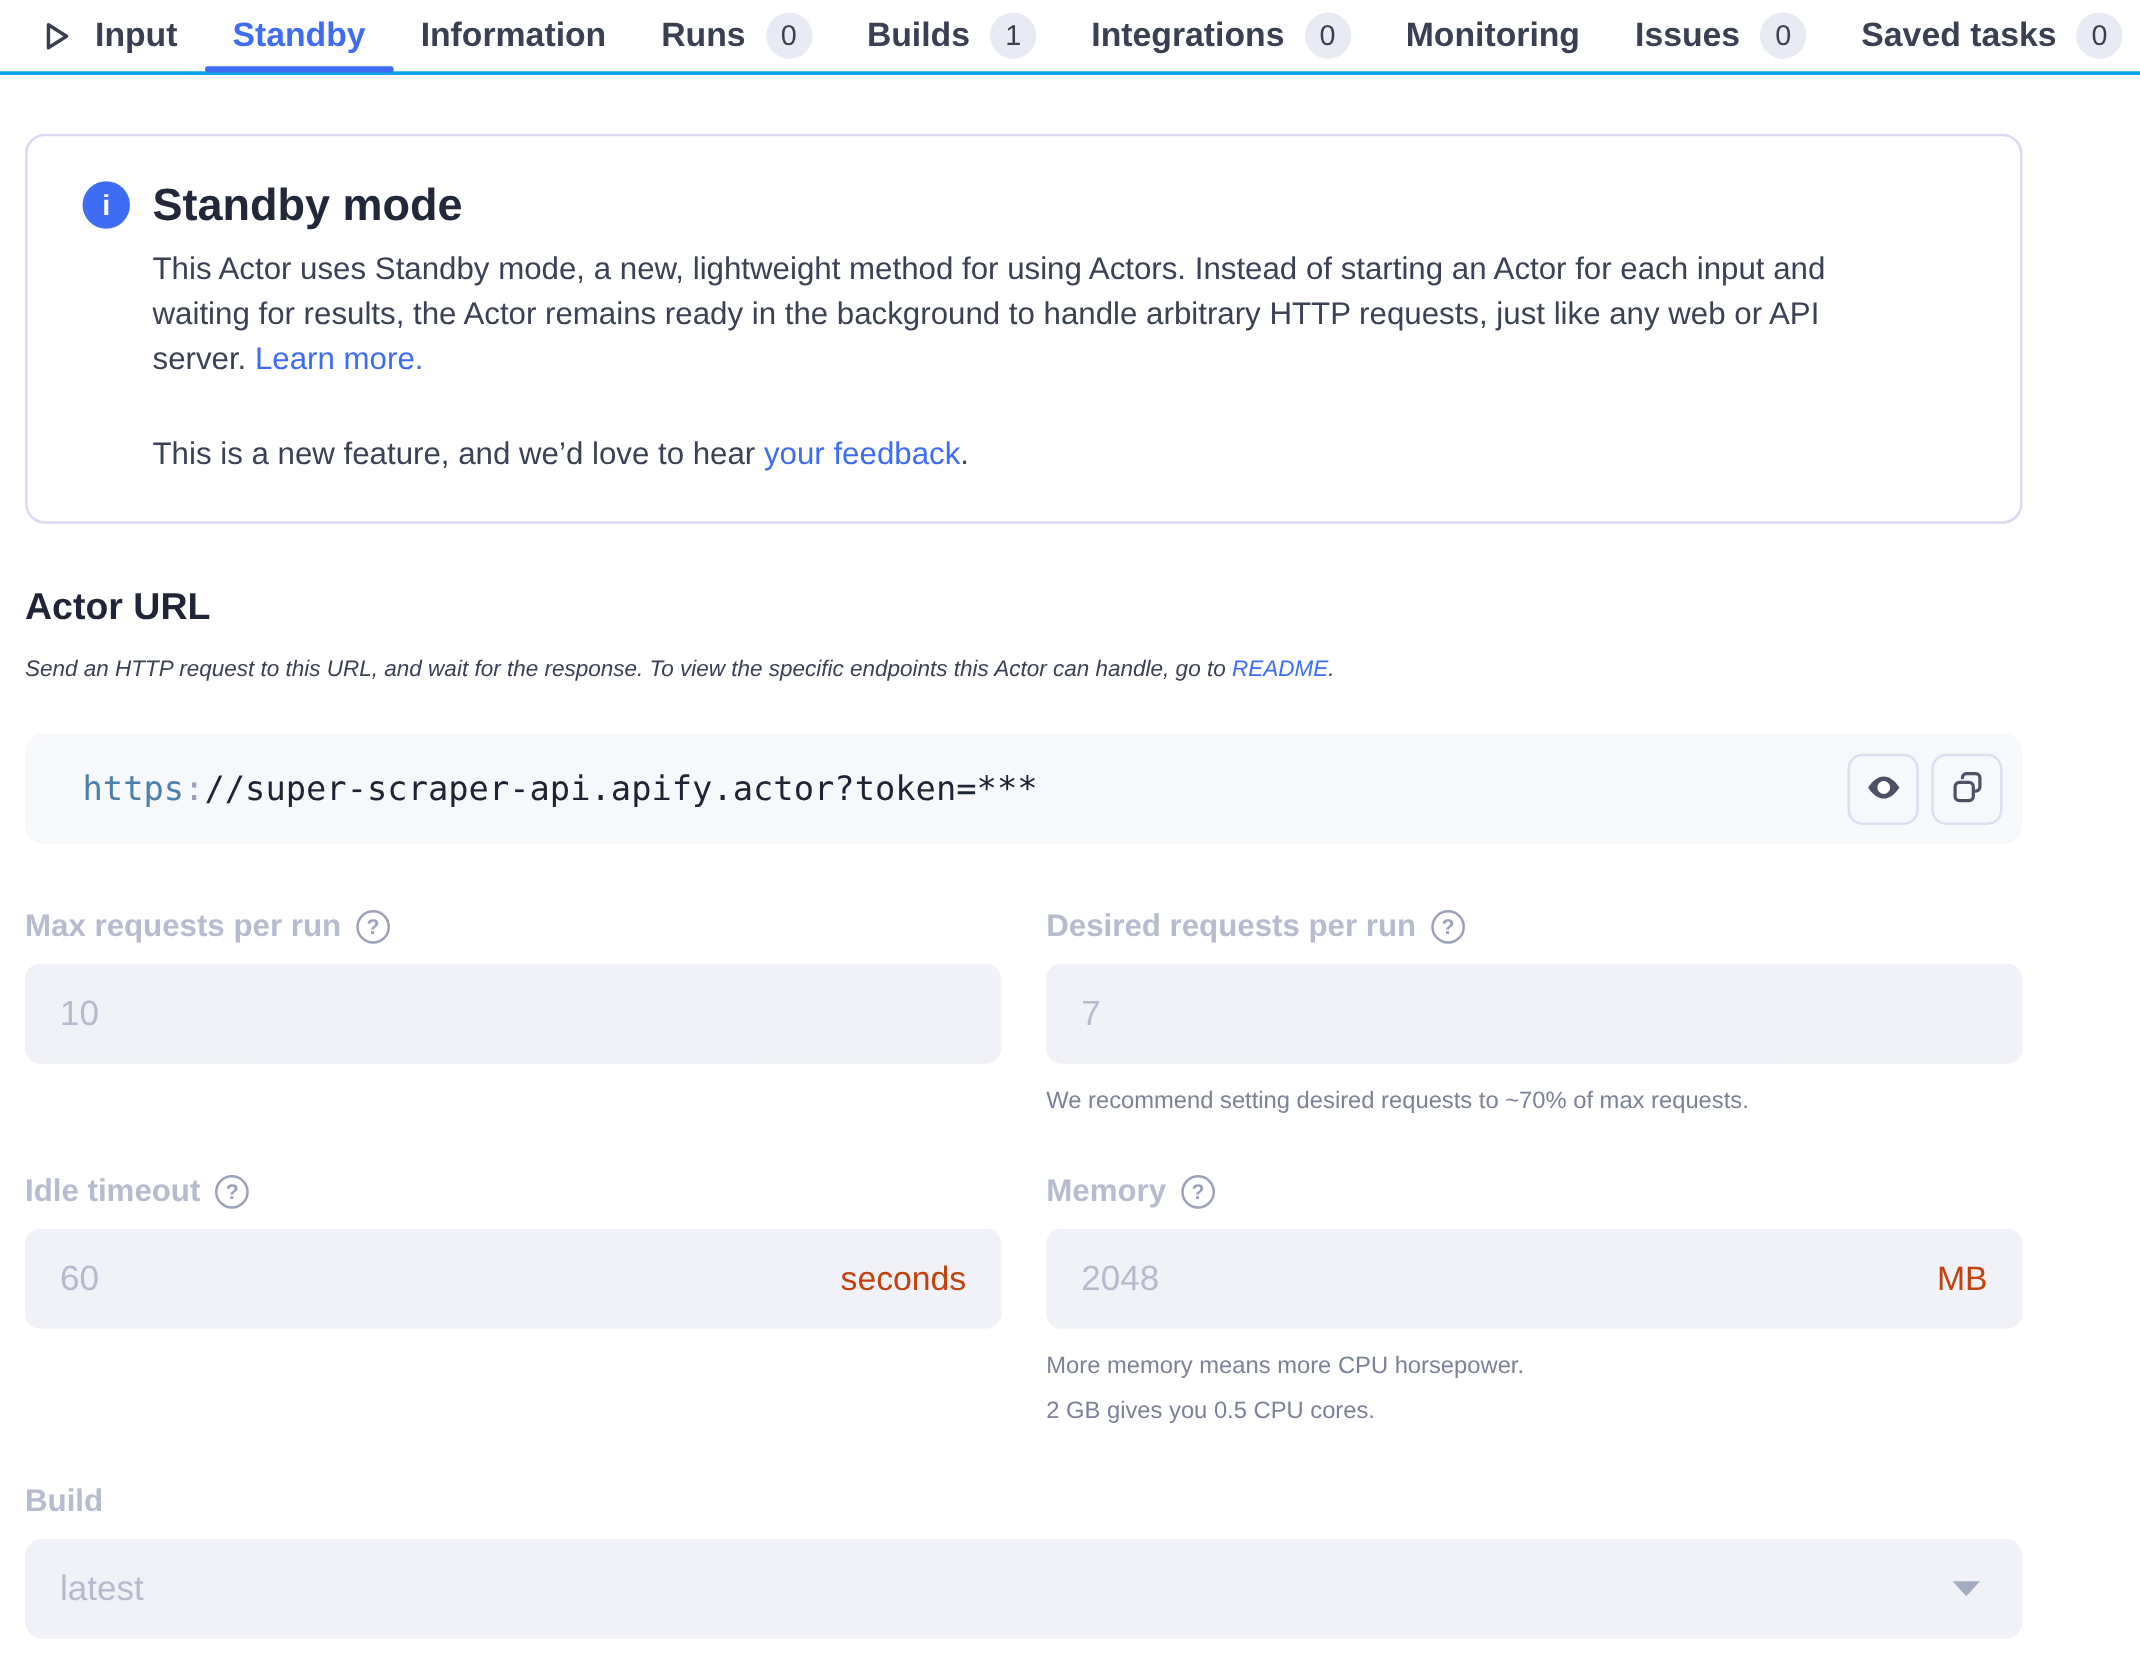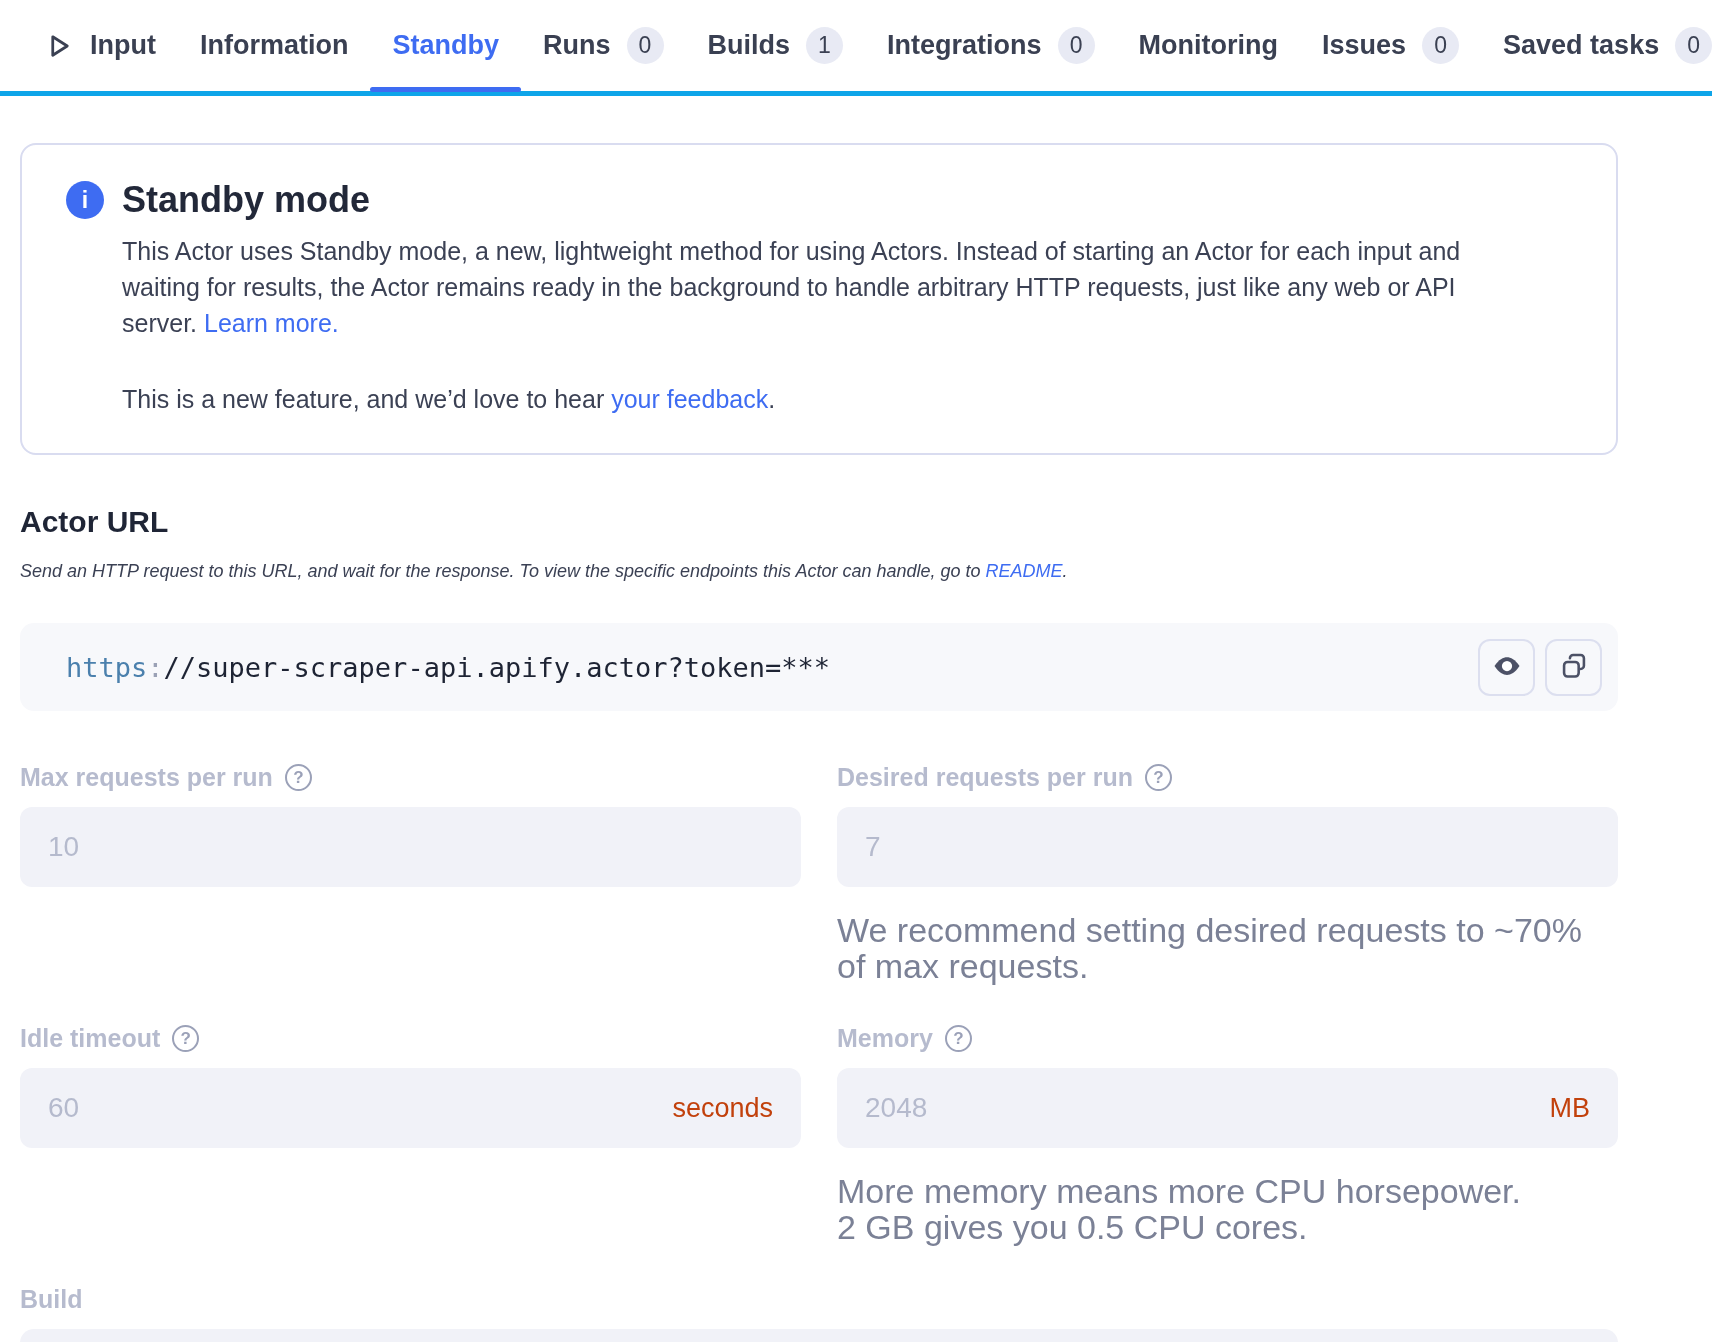--- a/index.html
+++ b/index.html
@@ -5,22 +5,22 @@
   * { margin:0; padding:0; box-sizing:border-box; }
   html,body { background:#ffffff; }
   body {
     width:1712px; height:1342px; overflow:hidden;
     font-family:"Liberation Sans", sans-serif;
     color:#3b4154;
   }
   a { color:#3e6cf2; text-decoration:none; cursor:pointer; }
 
   
-  .tabbar { height:96px; display:flex; align-items:stretch; padding:0 44px;
-            border-bottom:5px solid #0ea5e9; }
+  .tabbar { height:60px; display:flex; align-items:stretch; padding:0 30px;
+            border-bottom:3px solid #0ea5e9; }
   .tab { display:flex; align-items:center; gap:16px; padding:0 22px;
          font-size:27px; font-weight:700; color:#3a4052; position:relative; cursor:pointer; white-space:nowrap; }
   .tab:first-child { padding-left:0; }
   .tab.active { color:#3e6cf2; }
   .tab.active::after { content:""; position:absolute; left:0; right:0; bottom:-1px;
                        height:5px; background:#3e6cf2; border-radius:4px; }
   .badge { min-width:37px; height:37px; padding:0 11px; border-radius:19px;
            background:#e8eaf4; color:#3a4052; font-size:23px; font-weight:400;
            display:inline-flex; align-items:center; justify-content:center; }
   .play-icon { width:30px; height:30px; display:inline-flex; }
@@ -56,44 +56,44 @@
   .formgrid { display:grid; grid-template-columns:1fr 1fr; column-gap:36px; row-gap:40px;
               margin:52px 94px 0 20px; }
   .field-label { display:flex; align-items:center; gap:12px; font-size:25px;
                  font-weight:700; color:#b6bbce; }
   .qicon { width:27px; height:27px; border:2.5px solid #9ba1b8; border-radius:50%;
            color:#9ba1b8; font-size:17px; font-weight:700;
            display:inline-flex; align-items:center; justify-content:center; cursor:pointer; }
   .input { margin-top:15px; height:80px; background:#f1f2f8; border-radius:12px;
            display:flex; align-items:center; padding:0 28px; font-size:28px; color:#b5bacd; }
   .input .suffix { margin-left:auto; font-size:27px; color:#c2410c; }
-  .helper { margin-top:25px; font-size:34px; line-height:36px; color:#7b8196; }
+  .helper { margin-top:12px; font-size:19px; line-height:36px; color:#7b8196; }
   .build { grid-column:1 / -1; }
   .select-box { cursor:pointer; padding-right:34px;border-radius:14px; }
   .caret { width:0; height:0; margin-left:auto;
            border-left:11px solid transparent; border-right:11px solid transparent;
            border-top:12px solid #a5abc1; }
 </style>
 </head>
 <body>
 
 <nav class="tabbar">
   <div class="tab">
     <span class="play-icon">
       <svg viewBox="0 0 24 24" width="30" height="30">
         <path d="M7 4.6 L18.6 12 L7 19.4 Z" fill="none" stroke="#3a4052" stroke-width="2.2" stroke-linejoin="round"></path>
       </svg>
     </span>
     <span>Input</span>
   </div>
-  <div class="tab">
-    <span>Information</span>
-  </div>
   <div class="tab active">
     <span>Standby</span>
+  </div>
+  <div class="tab">
+    <span>Information</span>
   </div>
   <div class="tab">
     <span>Runs</span>
     <span class="badge">0</span>
   </div>
   <div class="tab">
     <span>Builds</span>
     <span class="badge">1</span>
   </div>
   <div class="tab">

